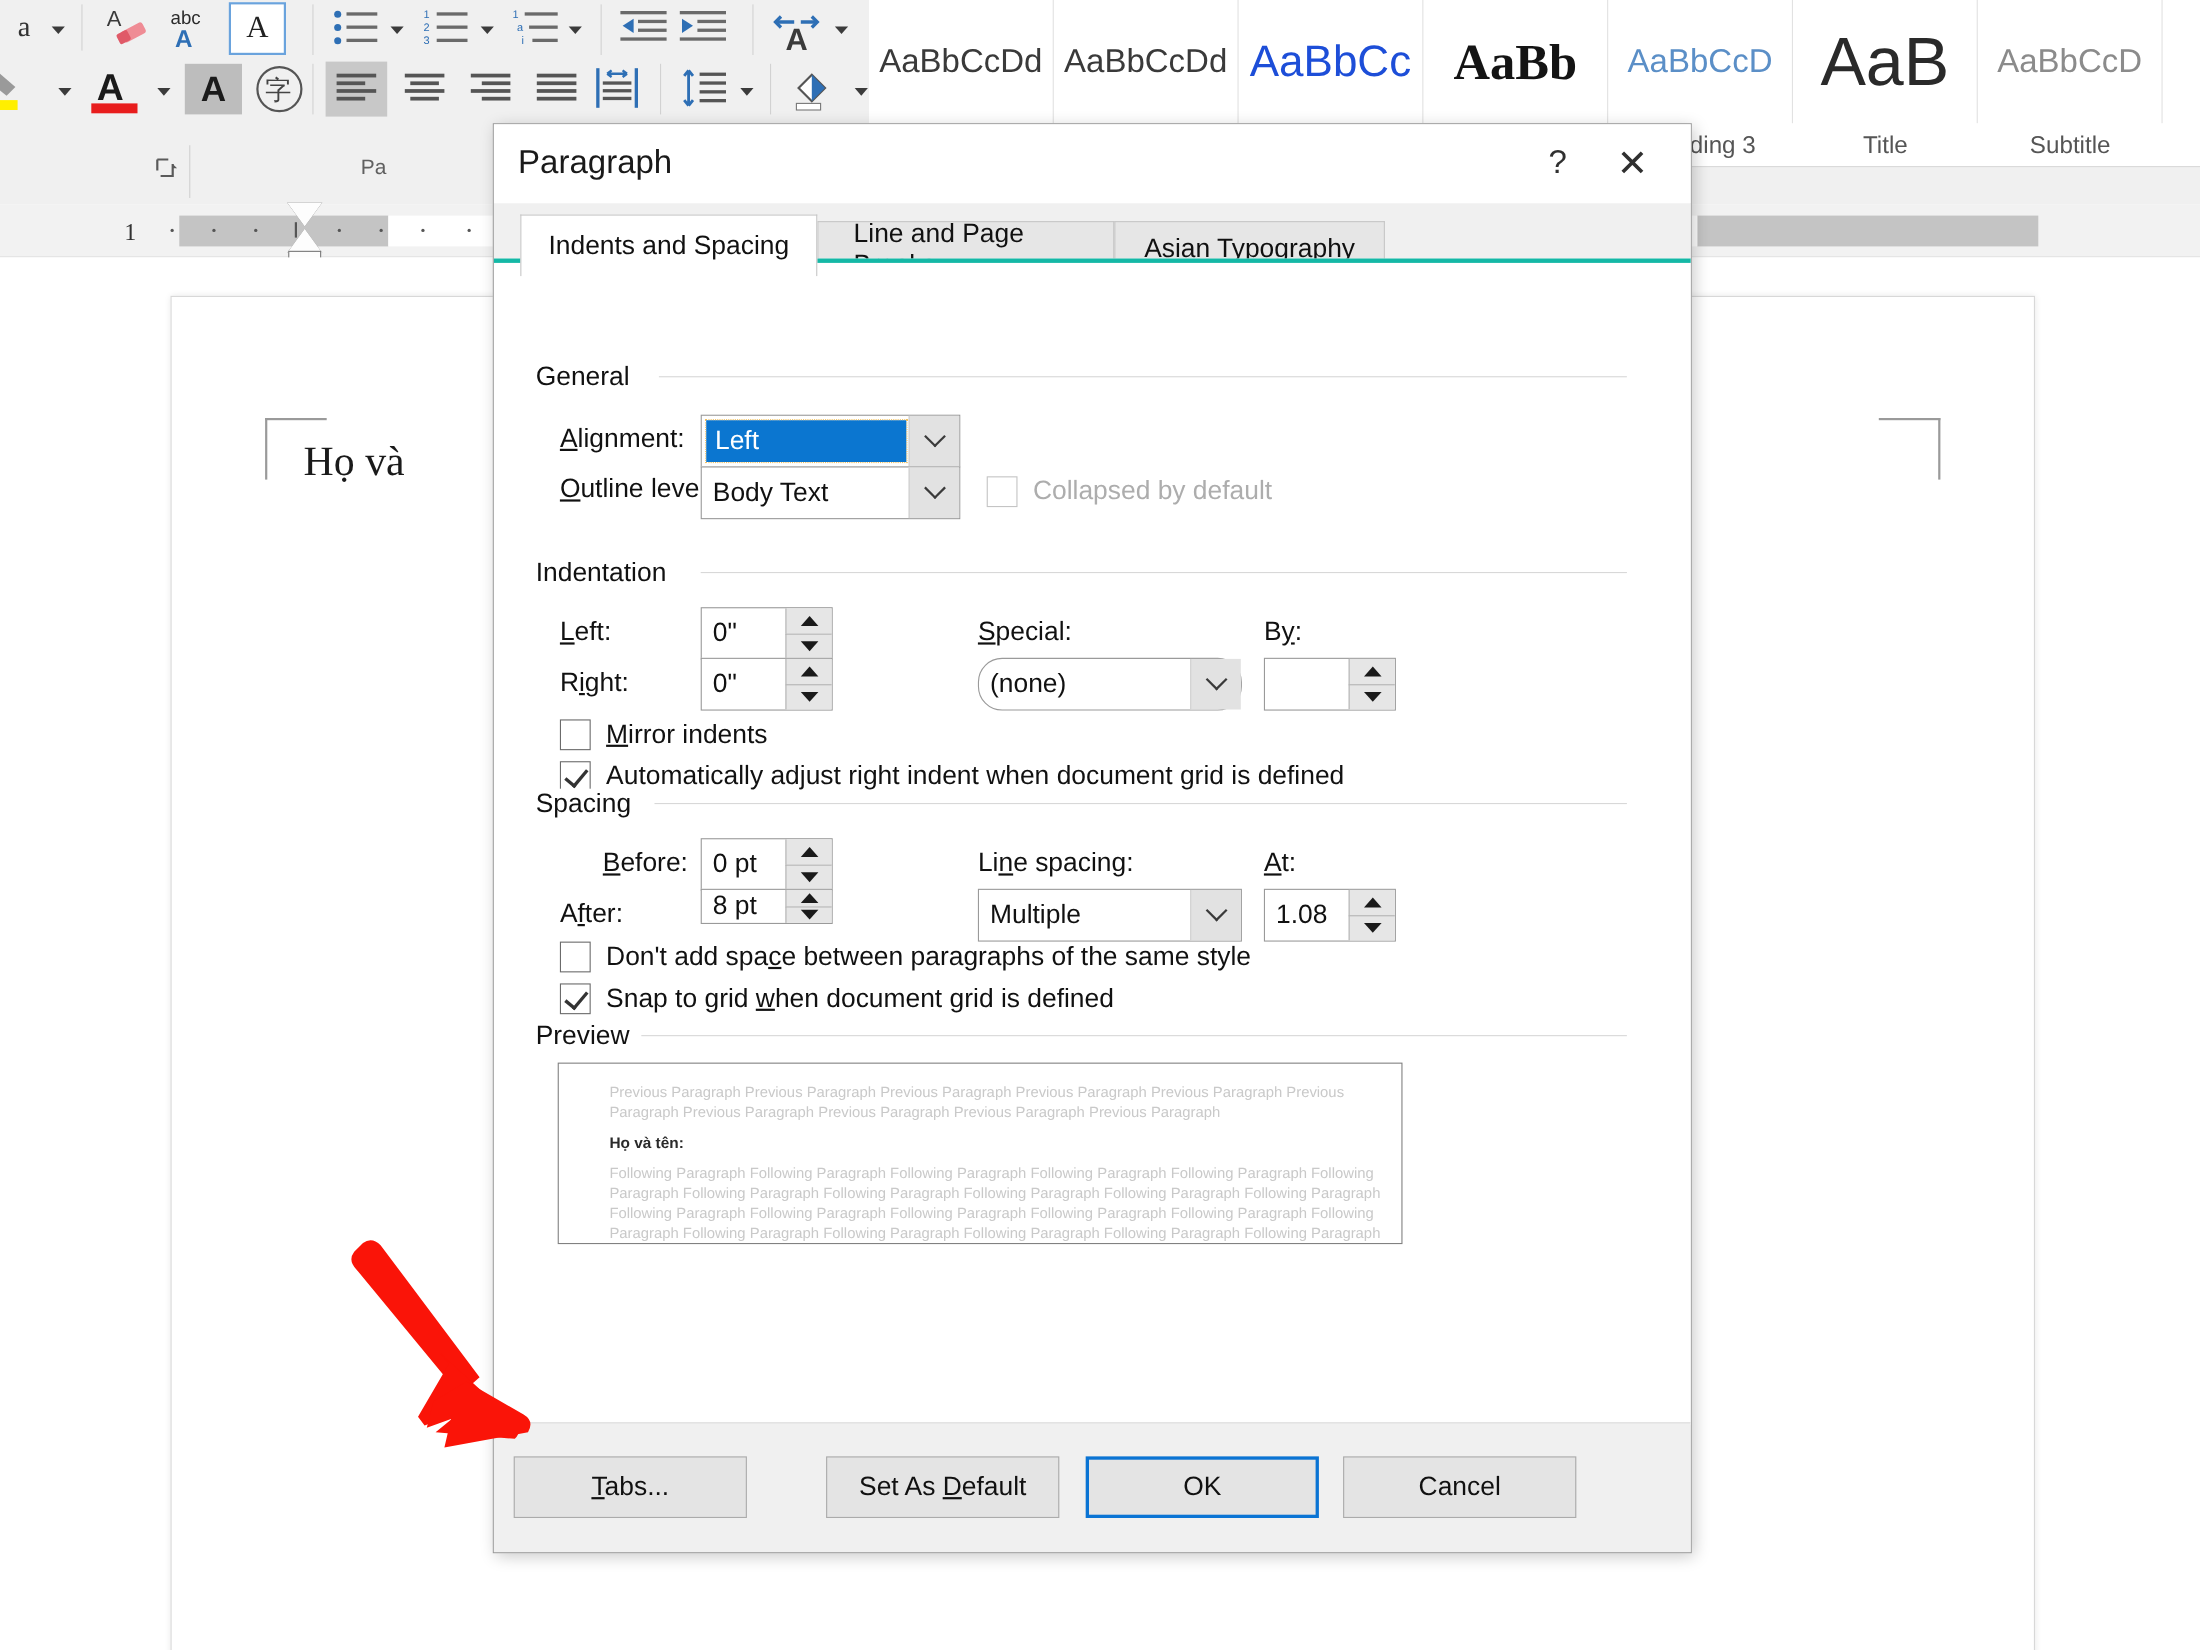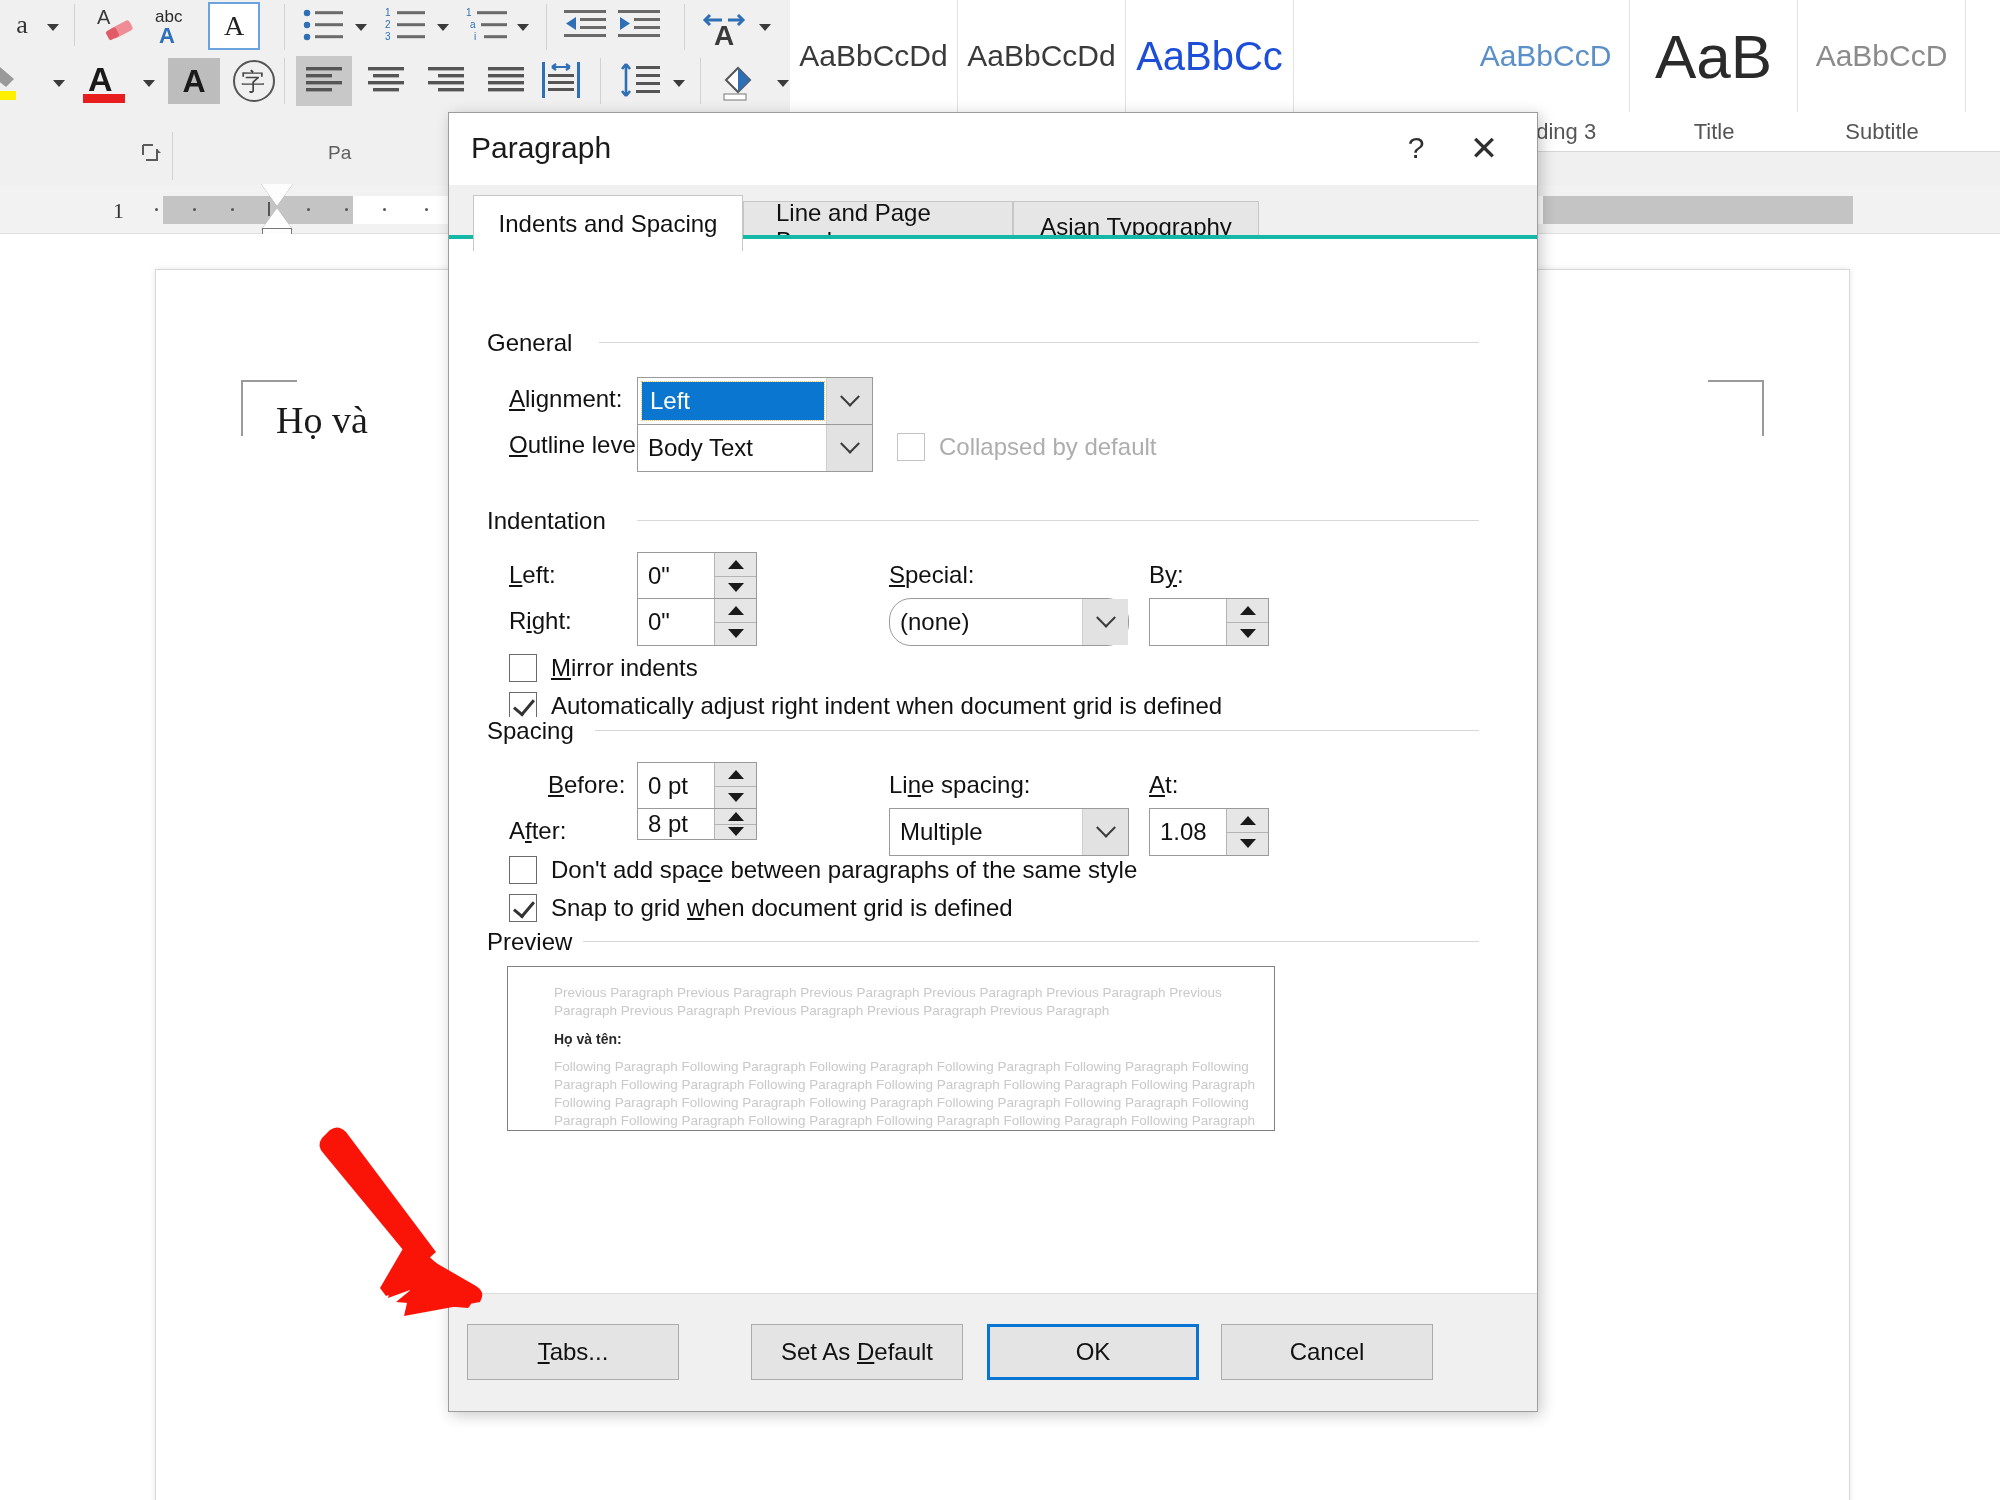--- a/index.html
+++ b/index.html
@@ -529,20 +529,23 @@
       <div class="style-item" style="left:168px;">
           <span style="font-size:30px;color:#3a3a3a;">AaBbCcDd</span>
         </div>
       <div class="style-name" style="left:168px;">¶ No Spac...</div>
 
       <div class="style-item" style="left:336px;">
           <span style="font-size:40px;color:#1d4ed8;">AaBbCc</span>
         </div>
       <div class="style-name" style="left:336px;">Heading 1</div>
 
+      <div class="style-item" style="left:504px;">
+          <span style="font-size:46px;color:#141414;font-family:'Liberation Serif',serif;font-weight:bold;">AaBb</span>
+        </div>
       <div class="style-name selected" style="left:504px;">Heading 2</div>
 
       <div class="style-item" style="left:672px;">
           <span style="font-size:30px;color:#5b8fc7;">AaBbCcD</span>
         </div>
       <div class="style-name" style="left:672px;">Heading 3</div>
 
       <div class="style-item" style="left:840px;">
           <span style="font-size:62px;color:#2a2a2a;">AaB</span>
         </div>

